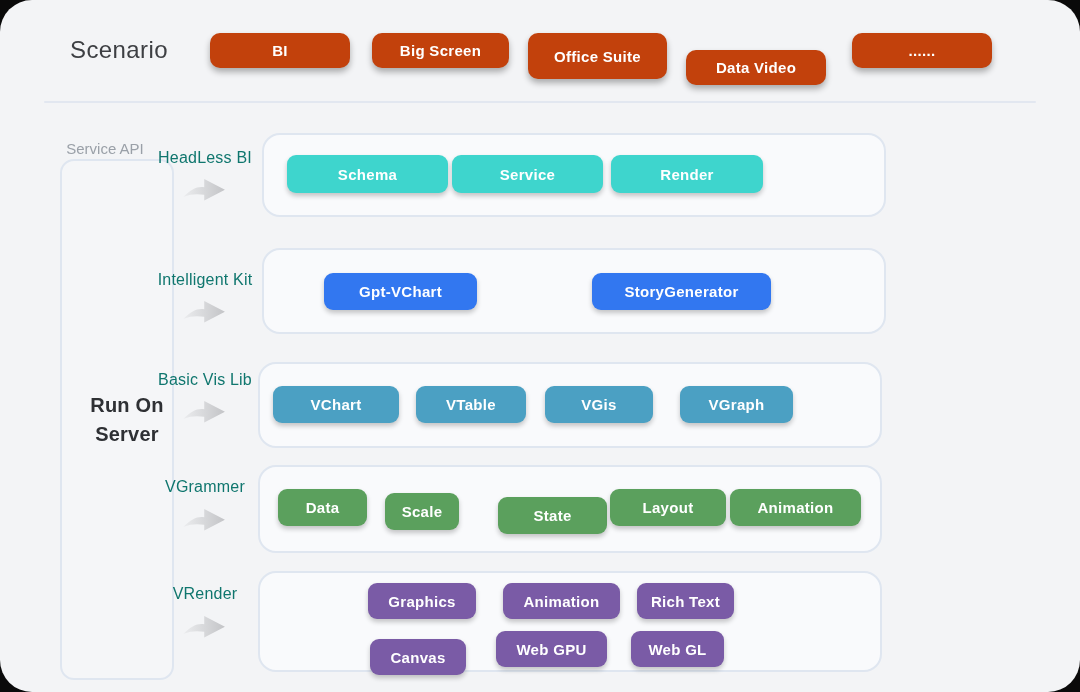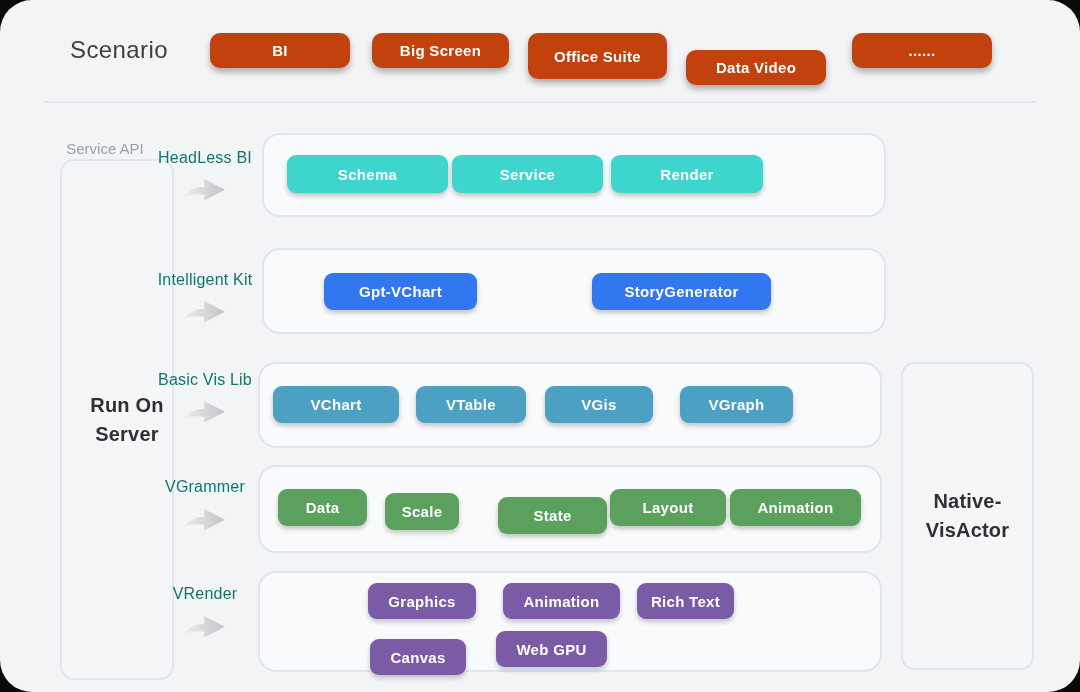--- a/index.html
+++ b/index.html
@@ -84,26 +84,20 @@
   <div class="divider"></div>
 
   <div class="api-label">Service API</div>
   <div class="tallbox" style="left:60px;top:159px;width:90px;height:517px;padding-left:20px;">
     <div>
       <span>Run On</span>
       <span>Server</span>
     </div>
   </div>
 
-  <div class="tallbox" style="left:901px;top:362px;width:129px;height:304px;">
-    <div>
-      <span>Native-</span>
-      <span>VisActor</span>
-    </div>
-  </div>
 
   <div class="glabel" style="left:140px;top:149px;">HeadLess BI</div>
   <svg class="arrow" style="left:182px;top:168px;" viewBox="0 0 60 40">
       <path d="M2,34 C12,24 20,20 29,21.5 L29,11 L56,25 L29,39 L29,31.5 C20,30 11,30.5 2,34 Z" fill="url(#agrad)"></path>
     </svg>
 
   <div class="glabel" style="left:140px;top:271px;">Intelligent Kit</div>
   <svg class="arrow" style="left:182px;top:290px;" viewBox="0 0 60 40">
       <path d="M2,34 C12,24 20,20 29,21.5 L29,11 L56,25 L29,39 L29,31.5 C20,30 11,30.5 2,34 Z" fill="url(#agrad)"></path>
     </svg>
@@ -144,14 +138,15 @@
   <div class="chip green" style="left:498px;top:497px;width:109px;height:37px;text-align:center;">State</div>
   <div class="chip green" style="left:610px;top:489px;width:116px;height:37px;">Layout</div>
   <div class="chip green" style="left:730px;top:489px;width:131px;height:37px;">Animation</div>
 
   <div class="panel" style="left:258px;top:571px;width:620px;height:97px;"></div>
   <div class="chip purple" style="left:368px;top:583px;width:108px;height:36px;">Graphics</div>
   <div class="chip purple" style="left:503px;top:583px;width:117px;height:36px;">Animation</div>
   <div class="chip purple" style="left:637px;top:583px;width:97px;height:36px;">Rich Text</div>
   <div class="chip purple" style="left:370px;top:631px;width:96px;height:36px;margin-top:8px;">Canvas</div>
   <div class="chip purple" style="left:496px;top:631px;width:111px;height:36px;">Web GPU</div>
+  <div class="chip purple" style="left:631px;top:631px;width:93px;height:36px;">Web GL</div>
 
 </div>
 
 </body></html>

